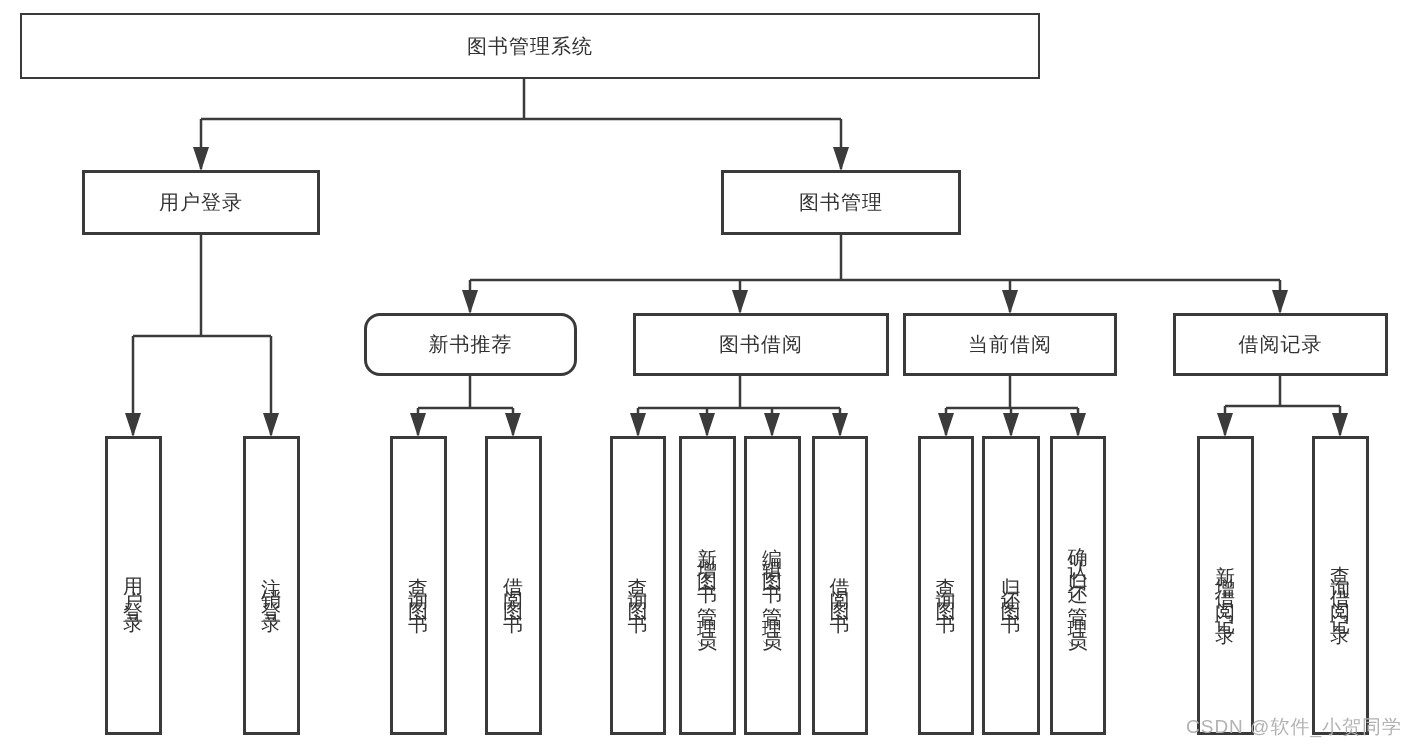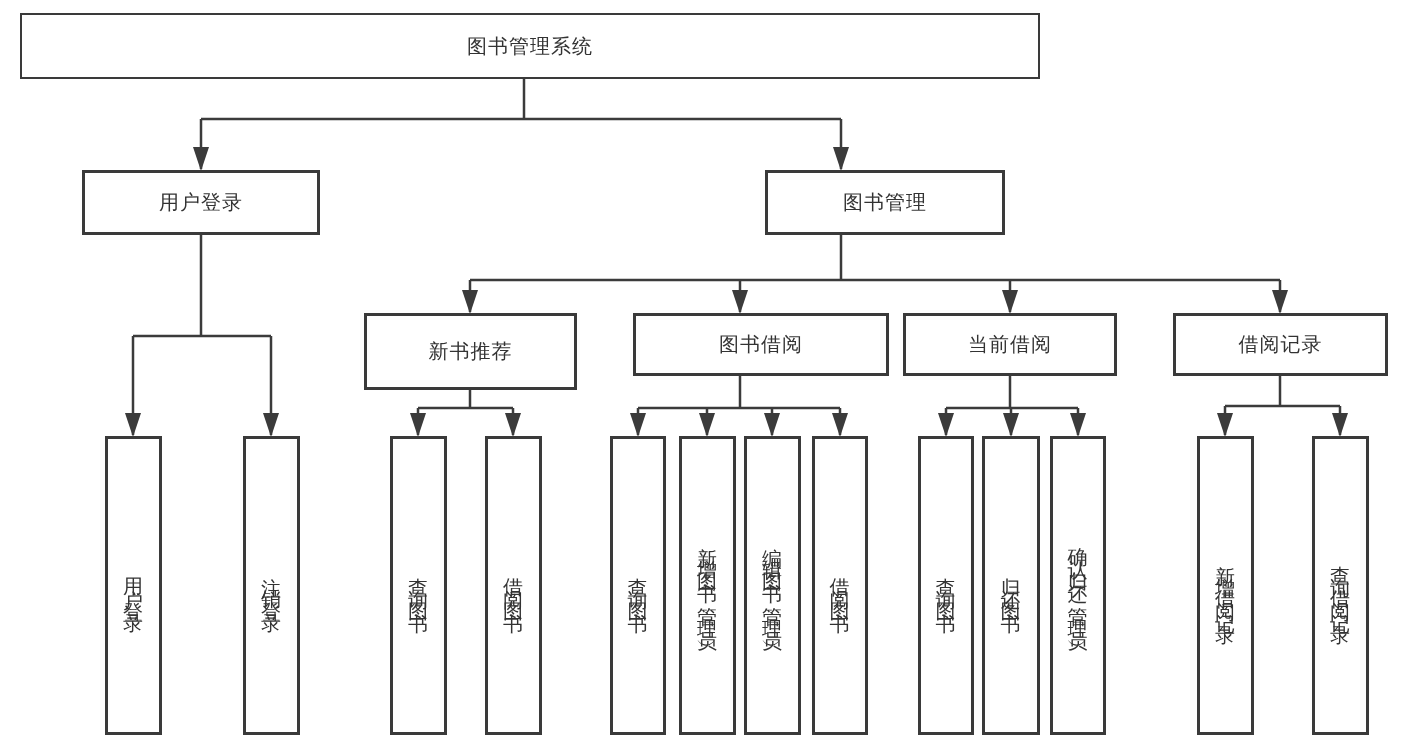--- a/index.html
+++ b/index.html
@@ -135,25 +135,25 @@
     </g>
   </svg>
 
   <div class="node root hlabel" style="left:20px; top:13px; width:1020px; height:66px;">
     <span>图书管理系统</span>
   </div>
 
   <div class="node hlabel" style="left:82px; top:170px; width:238px; height:65px;">
     <span>用户登录</span>
   </div>
-  <div class="node hlabel" style="left:721px; top:170px; width:240px; height:65px;margin-left:44px;">
+  <div class="node hlabel" style="left:721px; top:170px; width:240px; height:65px;">
     <span>图书管理</span>
   </div>
 
-  <div class="node hlabel" style="left:364px; top:313px; width:213px; height:77px;">
+  <div class="node hlabel" style="left:364px; top:313px; width:213px; height:63px;border-radius:16px;">
     <span>新书推荐</span>
   </div>
   <div class="node hlabel" style="left:633px; top:313px; width:256px; height:63px;">
     <span>图书借阅</span>
   </div>
   <div class="node hlabel" style="left:1173px; top:313px; width:215px; height:63px;">
     <span>借阅记录</span>
   </div>
   <div class="node hlabel" style="left:903px; top:313px; width:214px; height:63px;">
     <span>当前借阅</span>
@@ -196,14 +196,15 @@
     <span class="vtext">确认归还（管理员）</span>
   </div>
 
   <div class="node leaf" style="left:1197px; top:436px; width:57px; height:299px;">
     <span class="vtext">新增借阅记录</span>
   </div>
   <div class="node leaf" style="left:1312px; top:436px; width:57px; height:299px;">
     <span class="vtext">查询借阅记录</span>
   </div>
 
+  <div id="watermark">CSDN @软件_小贺同学</div>
 
 </div>
 
 </body></html>

